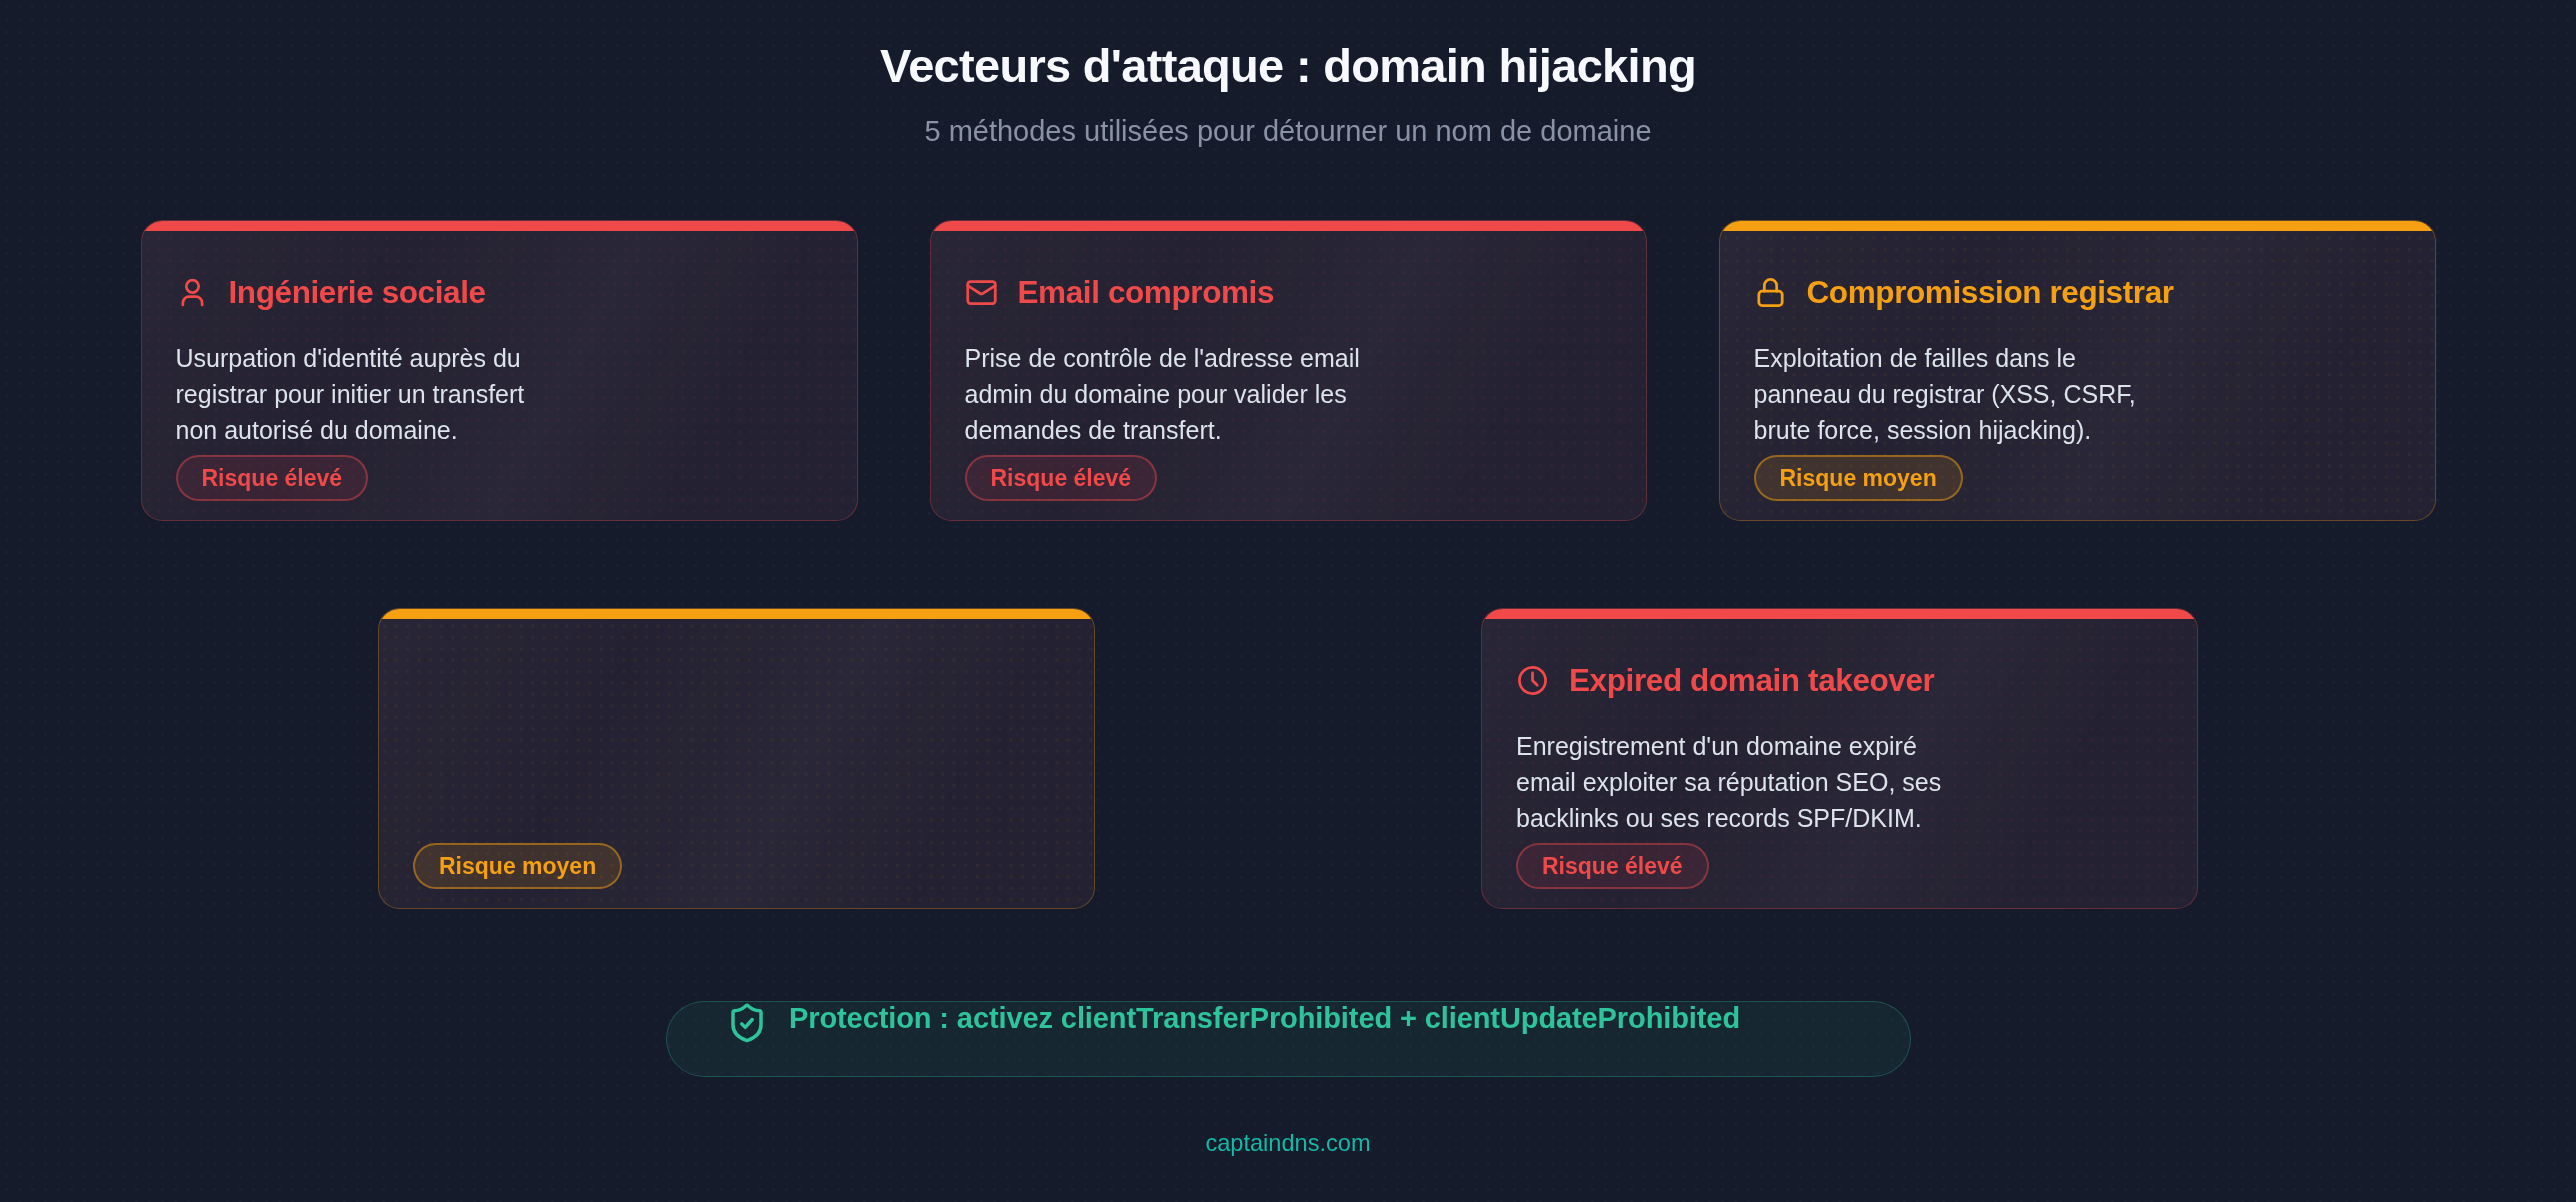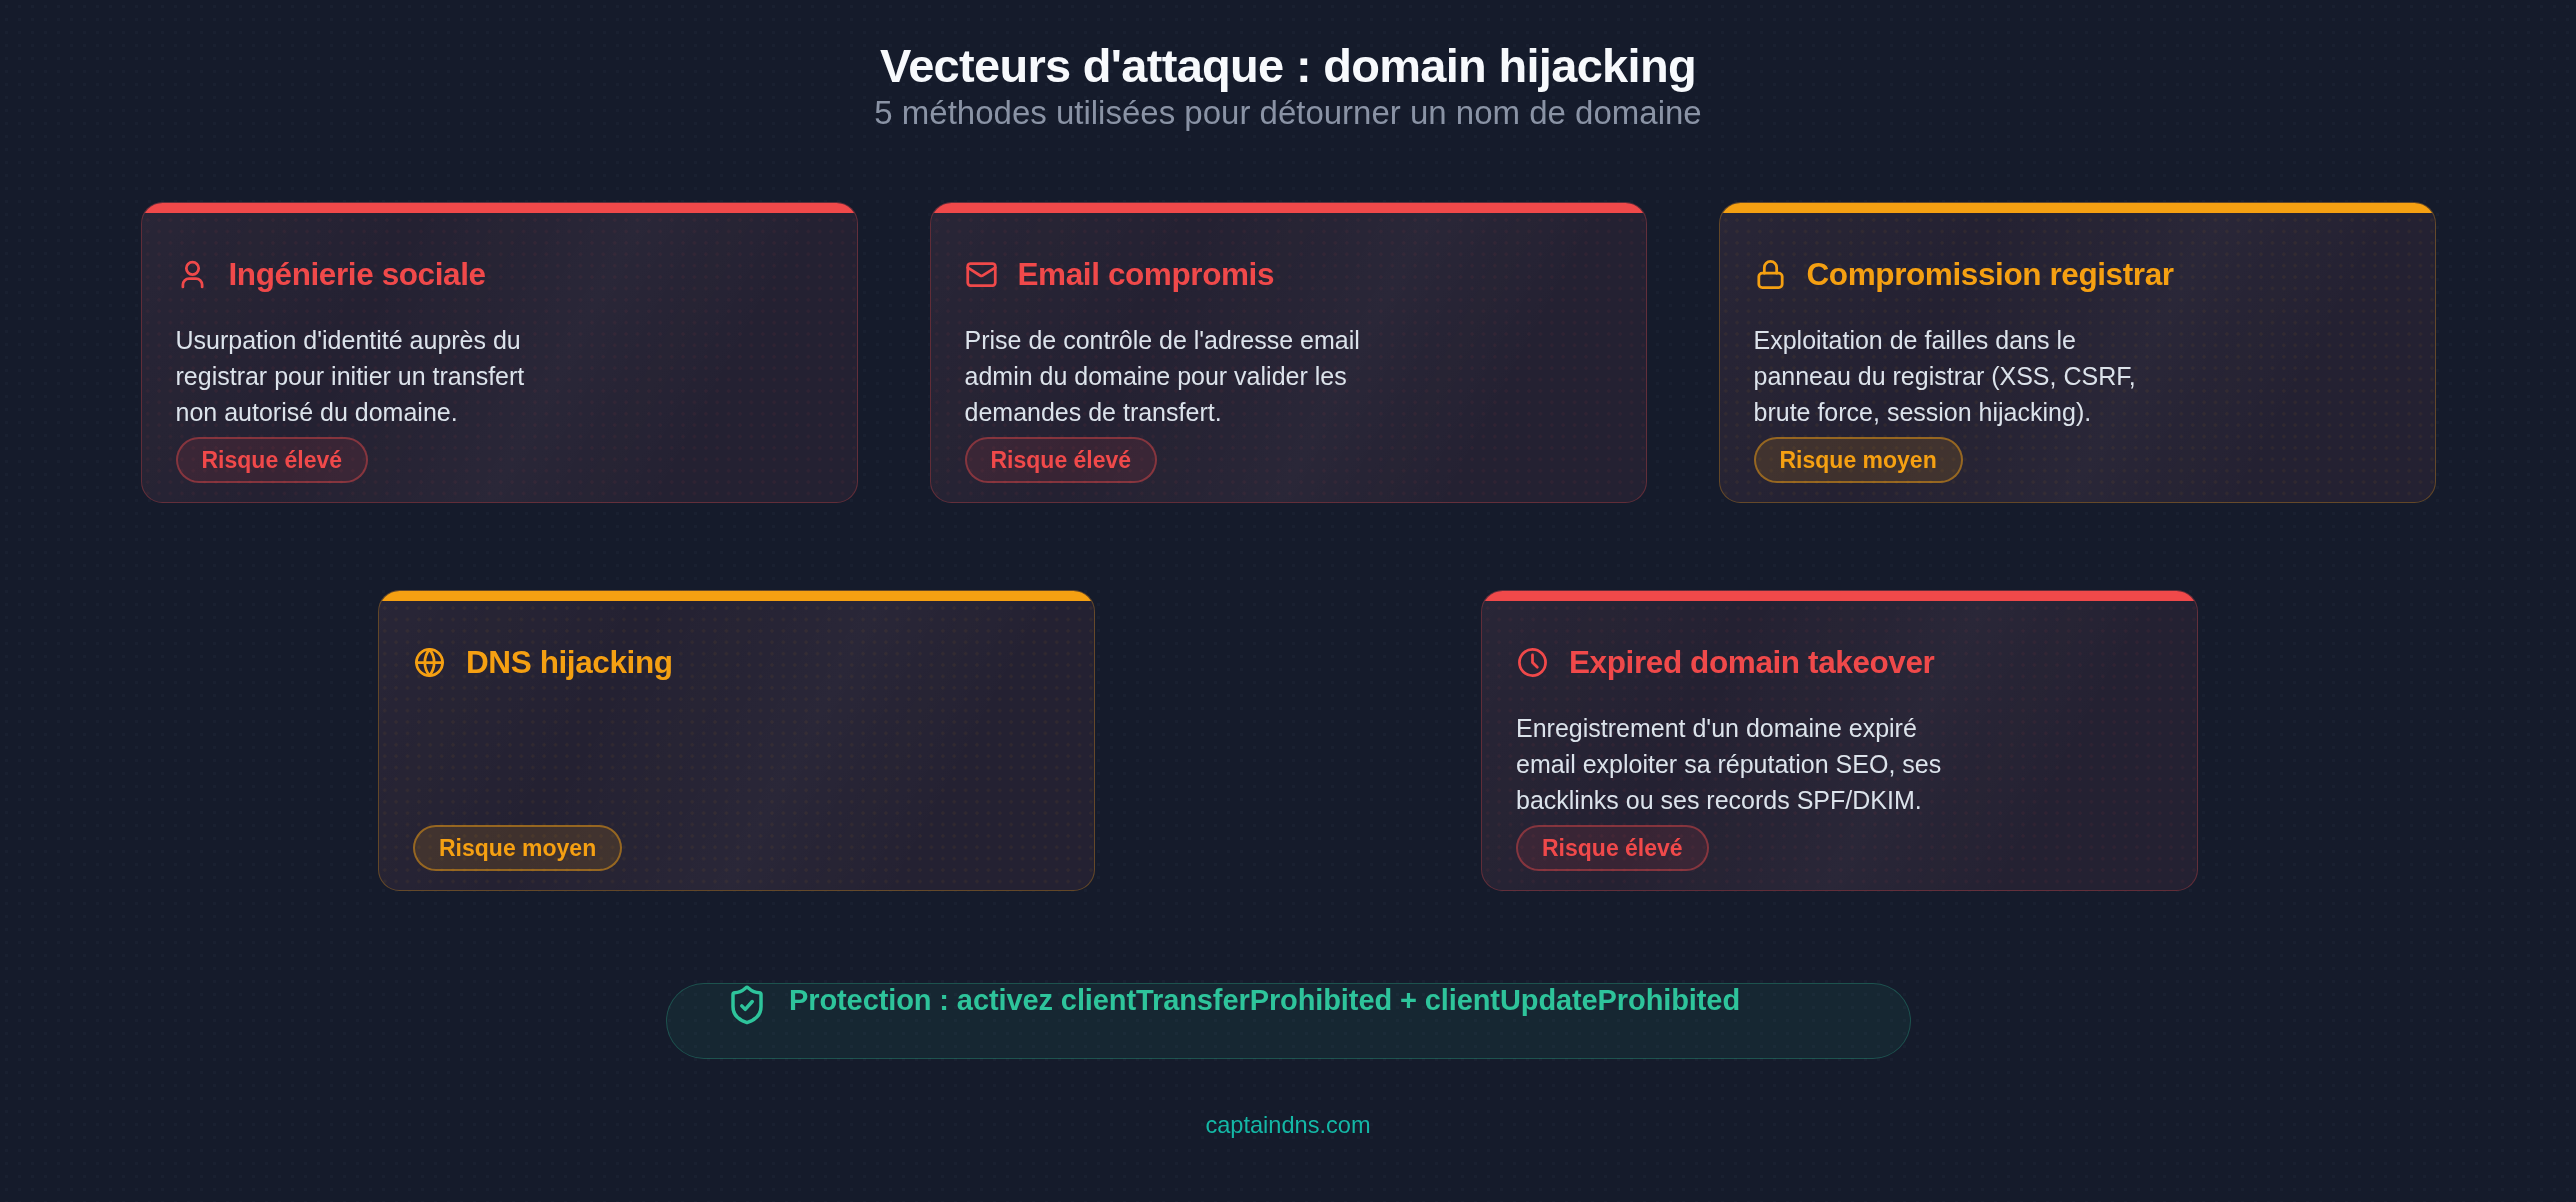--- a/index.html
+++ b/index.html
@@ -13,22 +13,22 @@
     position:relative;
   }
   .page{width:100%;height:100%;display:flex;flex-direction:column;align-items:center;}
 
   .title{
     margin-top:37px;
     font-size:47px;font-weight:800;letter-spacing:-0.7px;
     color:#f7f9fc;line-height:57px;
   }
   .subtitle{
-    margin-top:2px;
-    font-size:33px;font-weight:400;color:#8a93a5;line-height:34px;
+    margin-top:20px;
+    font-size:29px;font-weight:400;color:#8a93a5;line-height:34px;
   }
 
   .row{display:flex;}
   .row1{margin-top:72px;gap:72px;}
   .row2{margin-top:87px;gap:386px;}
 
   .card{
     width:717px;height:301px;box-sizing:border-box;
     background-color:#242132;
     background-image:linear-gradient(118deg, rgba(255,255,255,0.022) 0%, transparent 32%, rgba(255,255,255,0.028) 58%, transparent 78%);
@@ -143,28 +143,20 @@
 brute force, session hijacking).</div>
       <div class="badge medium">Risque moyen</div>
     </div>
 
   </div>
 
   <div class="row row2">
 
     <div class="card medium">
       <div class="bar"></div>
-      <div class="card-head">
-        <svg class="icon" viewBox="0 0 24 24">
-            <circle cx="12" cy="12" r="9.5"></circle>
-            <path d="M12 2.5a15 15 0 0 0 0 19 15 15 0 0 0 0-19"></path>
-            <path d="M2.5 12h19"></path>
-          </svg>
-        <span class="card-title">DNS hijacking</span>
-      </div>
       <div class="badge medium">Risque moyen</div>
     </div>
 
     <div class="card high">
       <div class="bar"></div>
       <div class="card-head">
         <svg class="icon" viewBox="0 0 24 24">
             <circle cx="12" cy="12" r="9.5"></circle>
             <path d="M12 6.5V12l3.5 3.5"></path>
           </svg>

